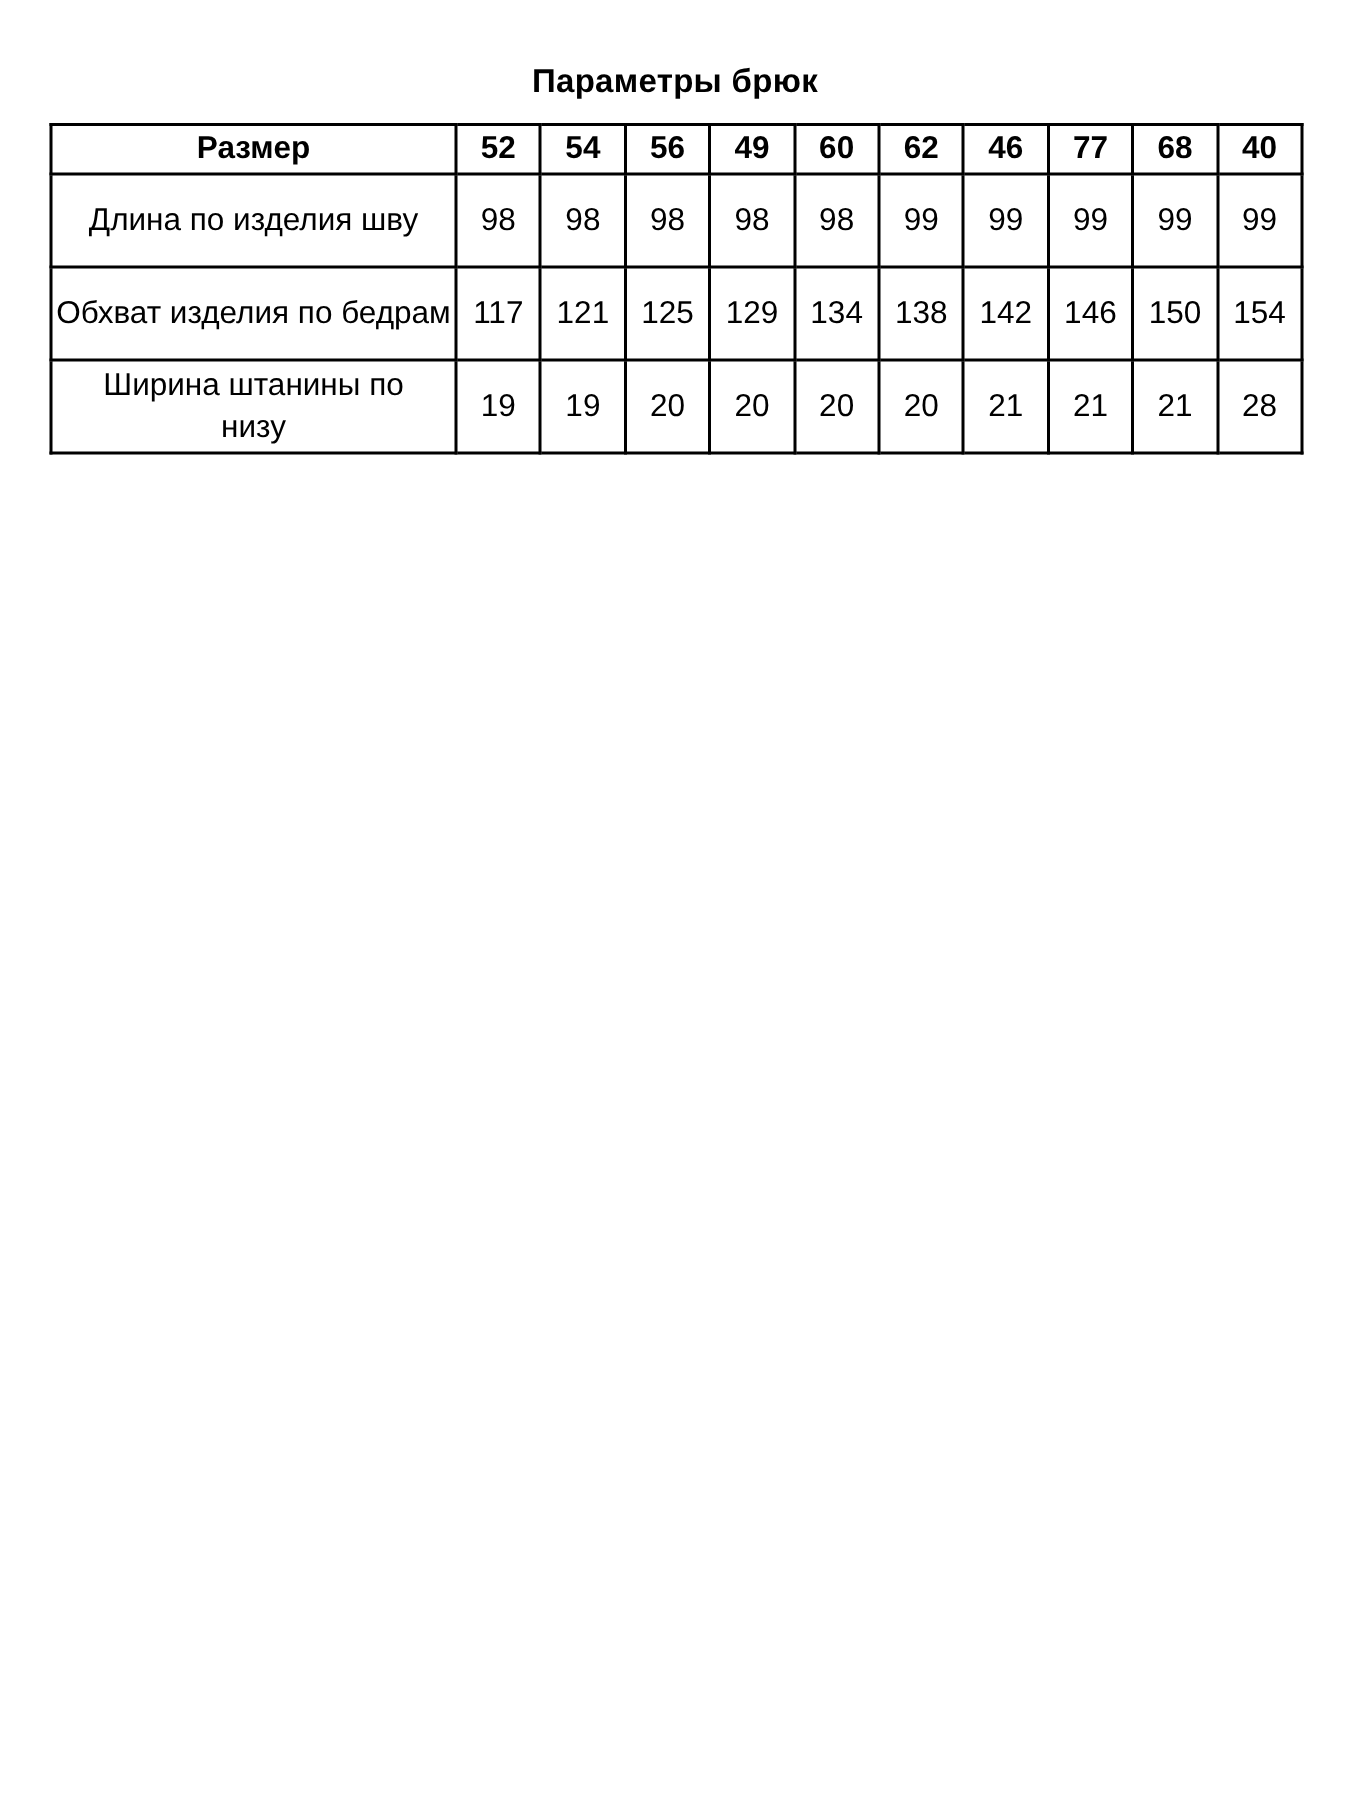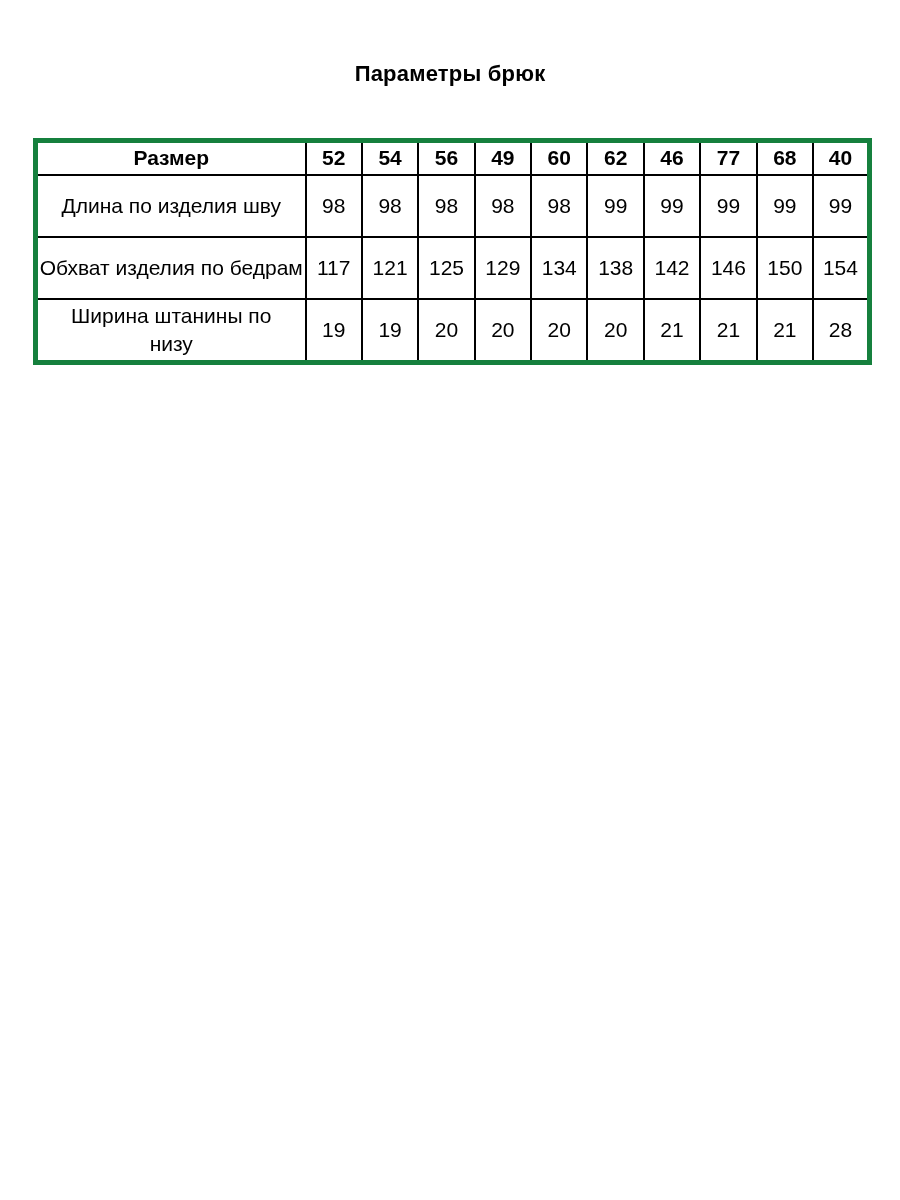--- a/index.html
+++ b/index.html
@@ -9,32 +9,32 @@
   }
   body {
     width: 900px;
     height: 1200px;
     font-family: "Liberation Sans", sans-serif;
     color: #000000;
     overflow: hidden;
   }
   .title {
     margin: 0;
-    padding-top: 61px;
+    padding-top: 41px;
     text-align: center;
     font-size: 22px;
     font-weight: 700;
     letter-spacing: 0.2px;
   }
   table.size-table {
     border-collapse: collapse;
     table-layout: fixed;
     width: 834px;
-    margin: 51px 0 0 33px;
-    border: 5px solid #15803d;
+    margin: 15px 0 0 33px;
+    border: 2px solid #15803d;
   }
   .size-table th,
   .size-table td {
     border: 2px solid #000000;
     text-align: center;
     vertical-align: middle;
     font-size: 21px;
     font-weight: 400;
     padding: 0;
     line-height: 1.35;

